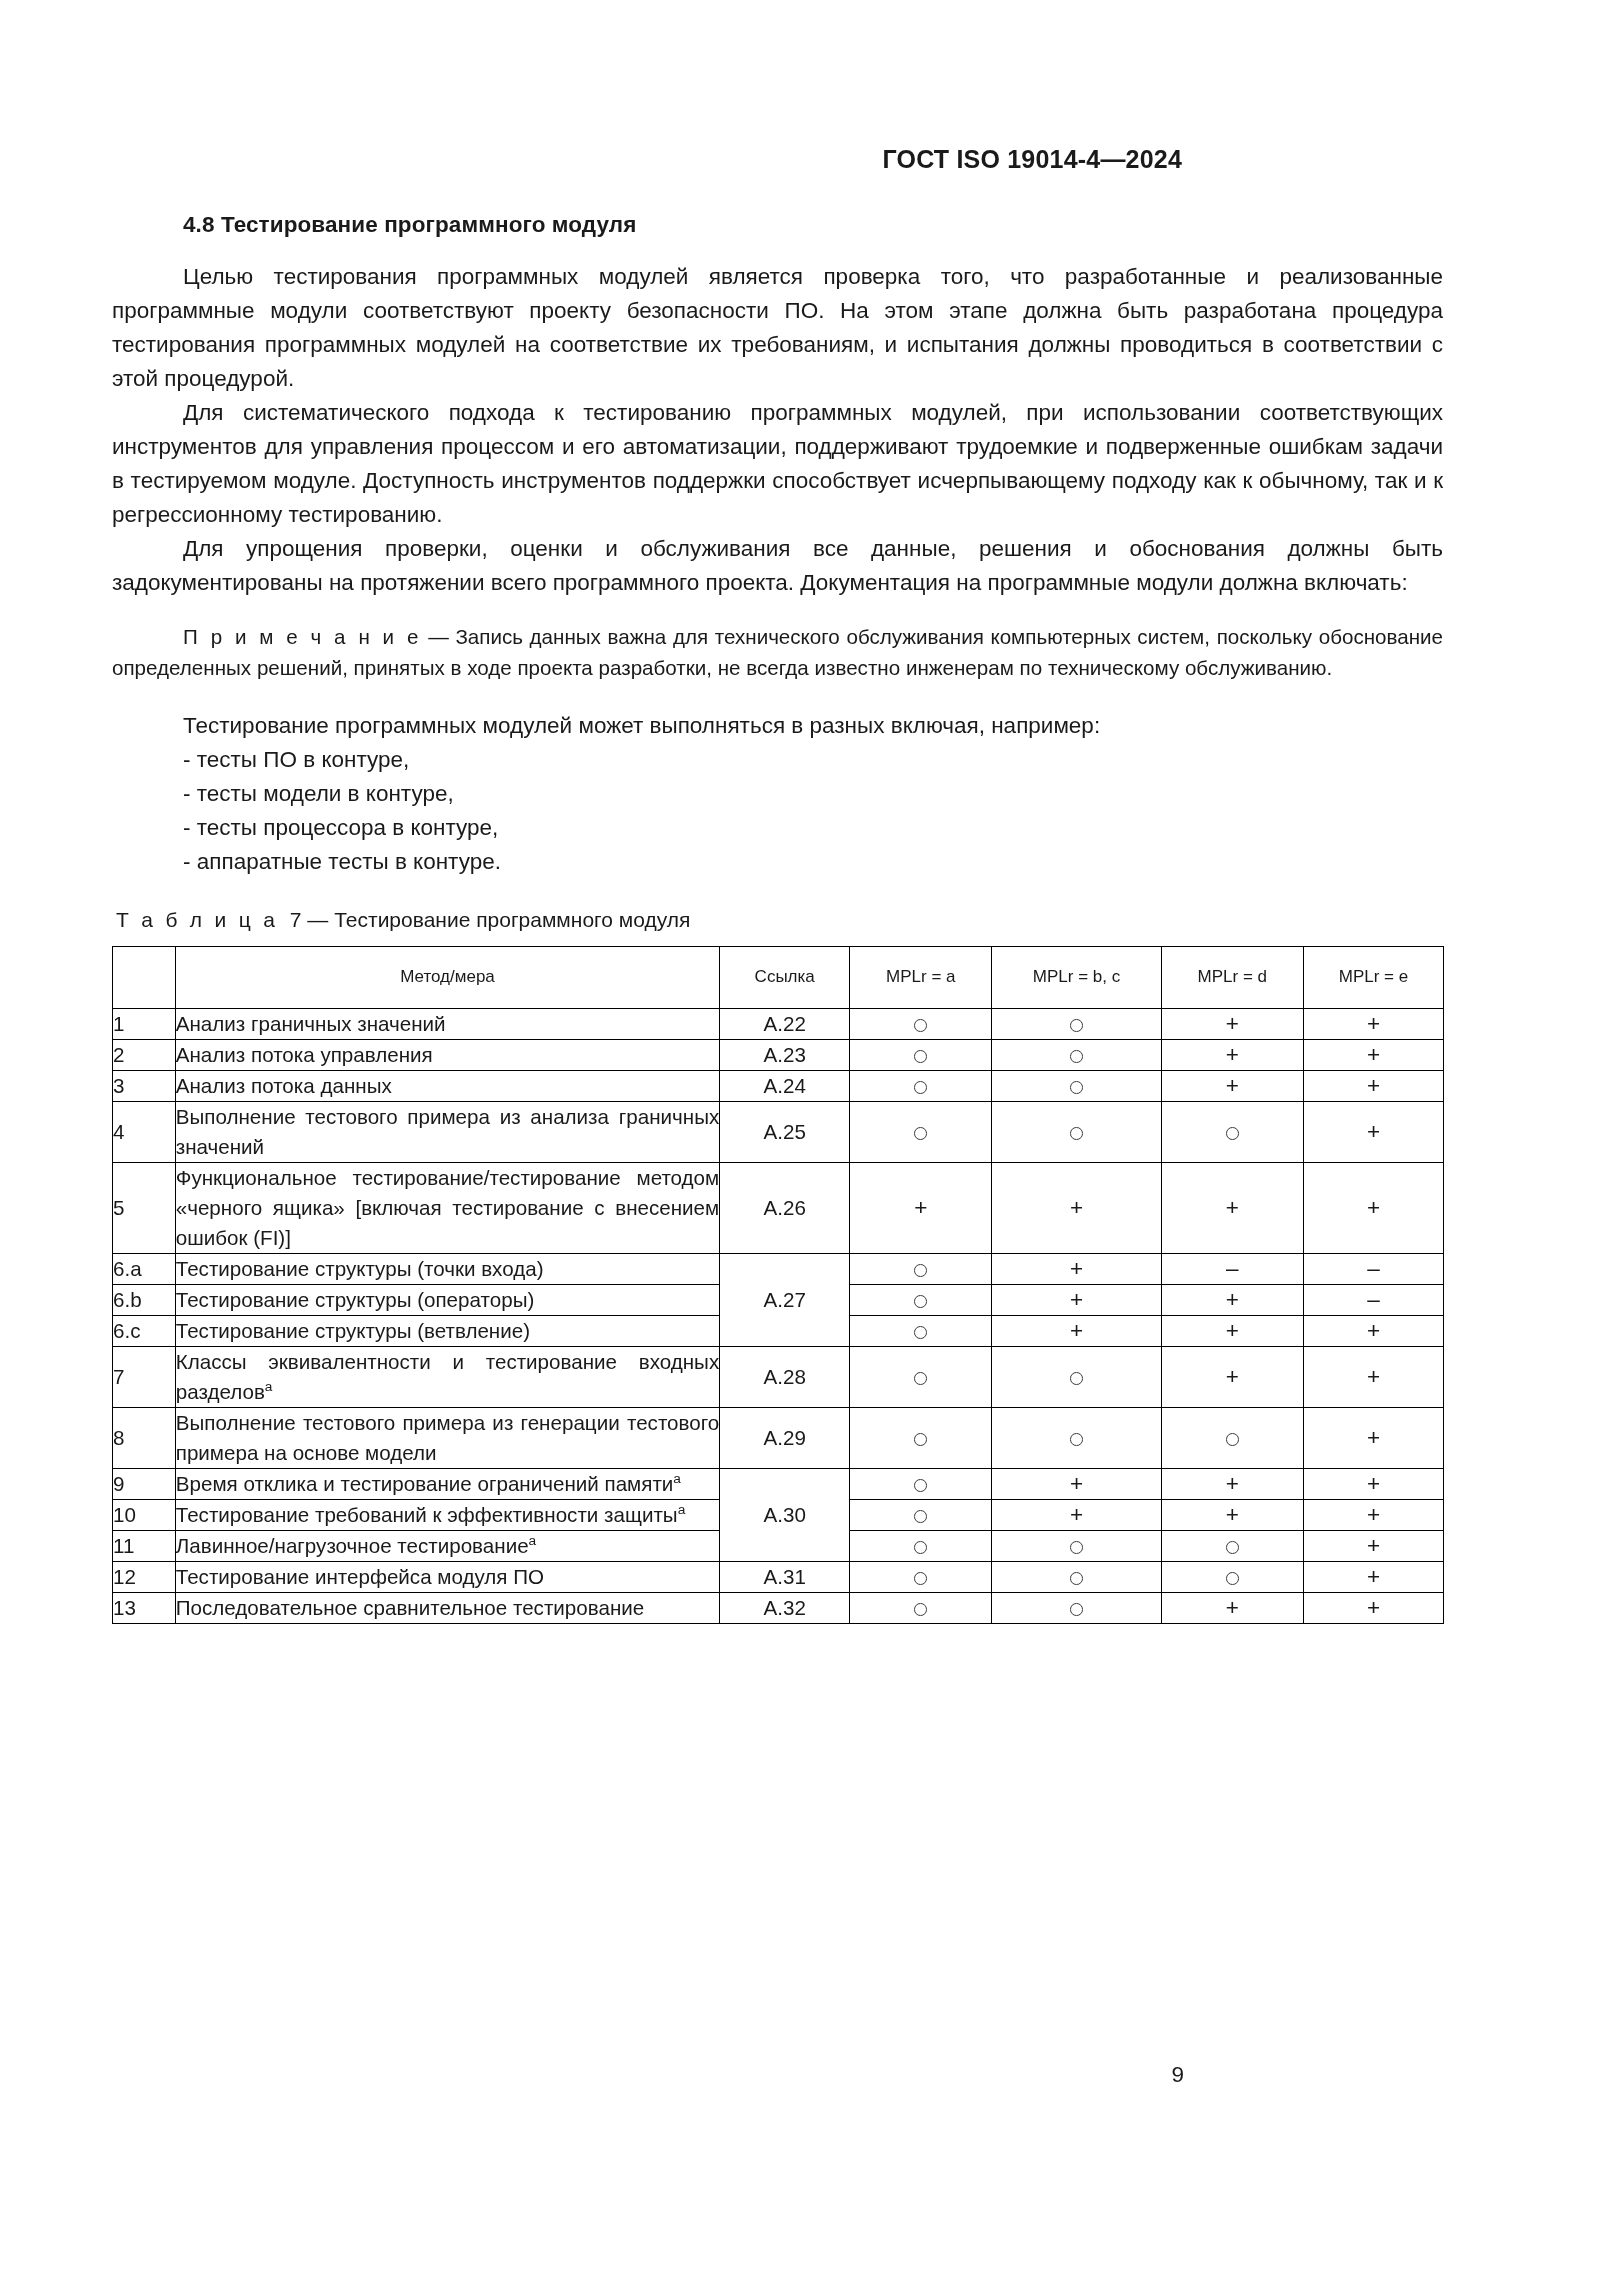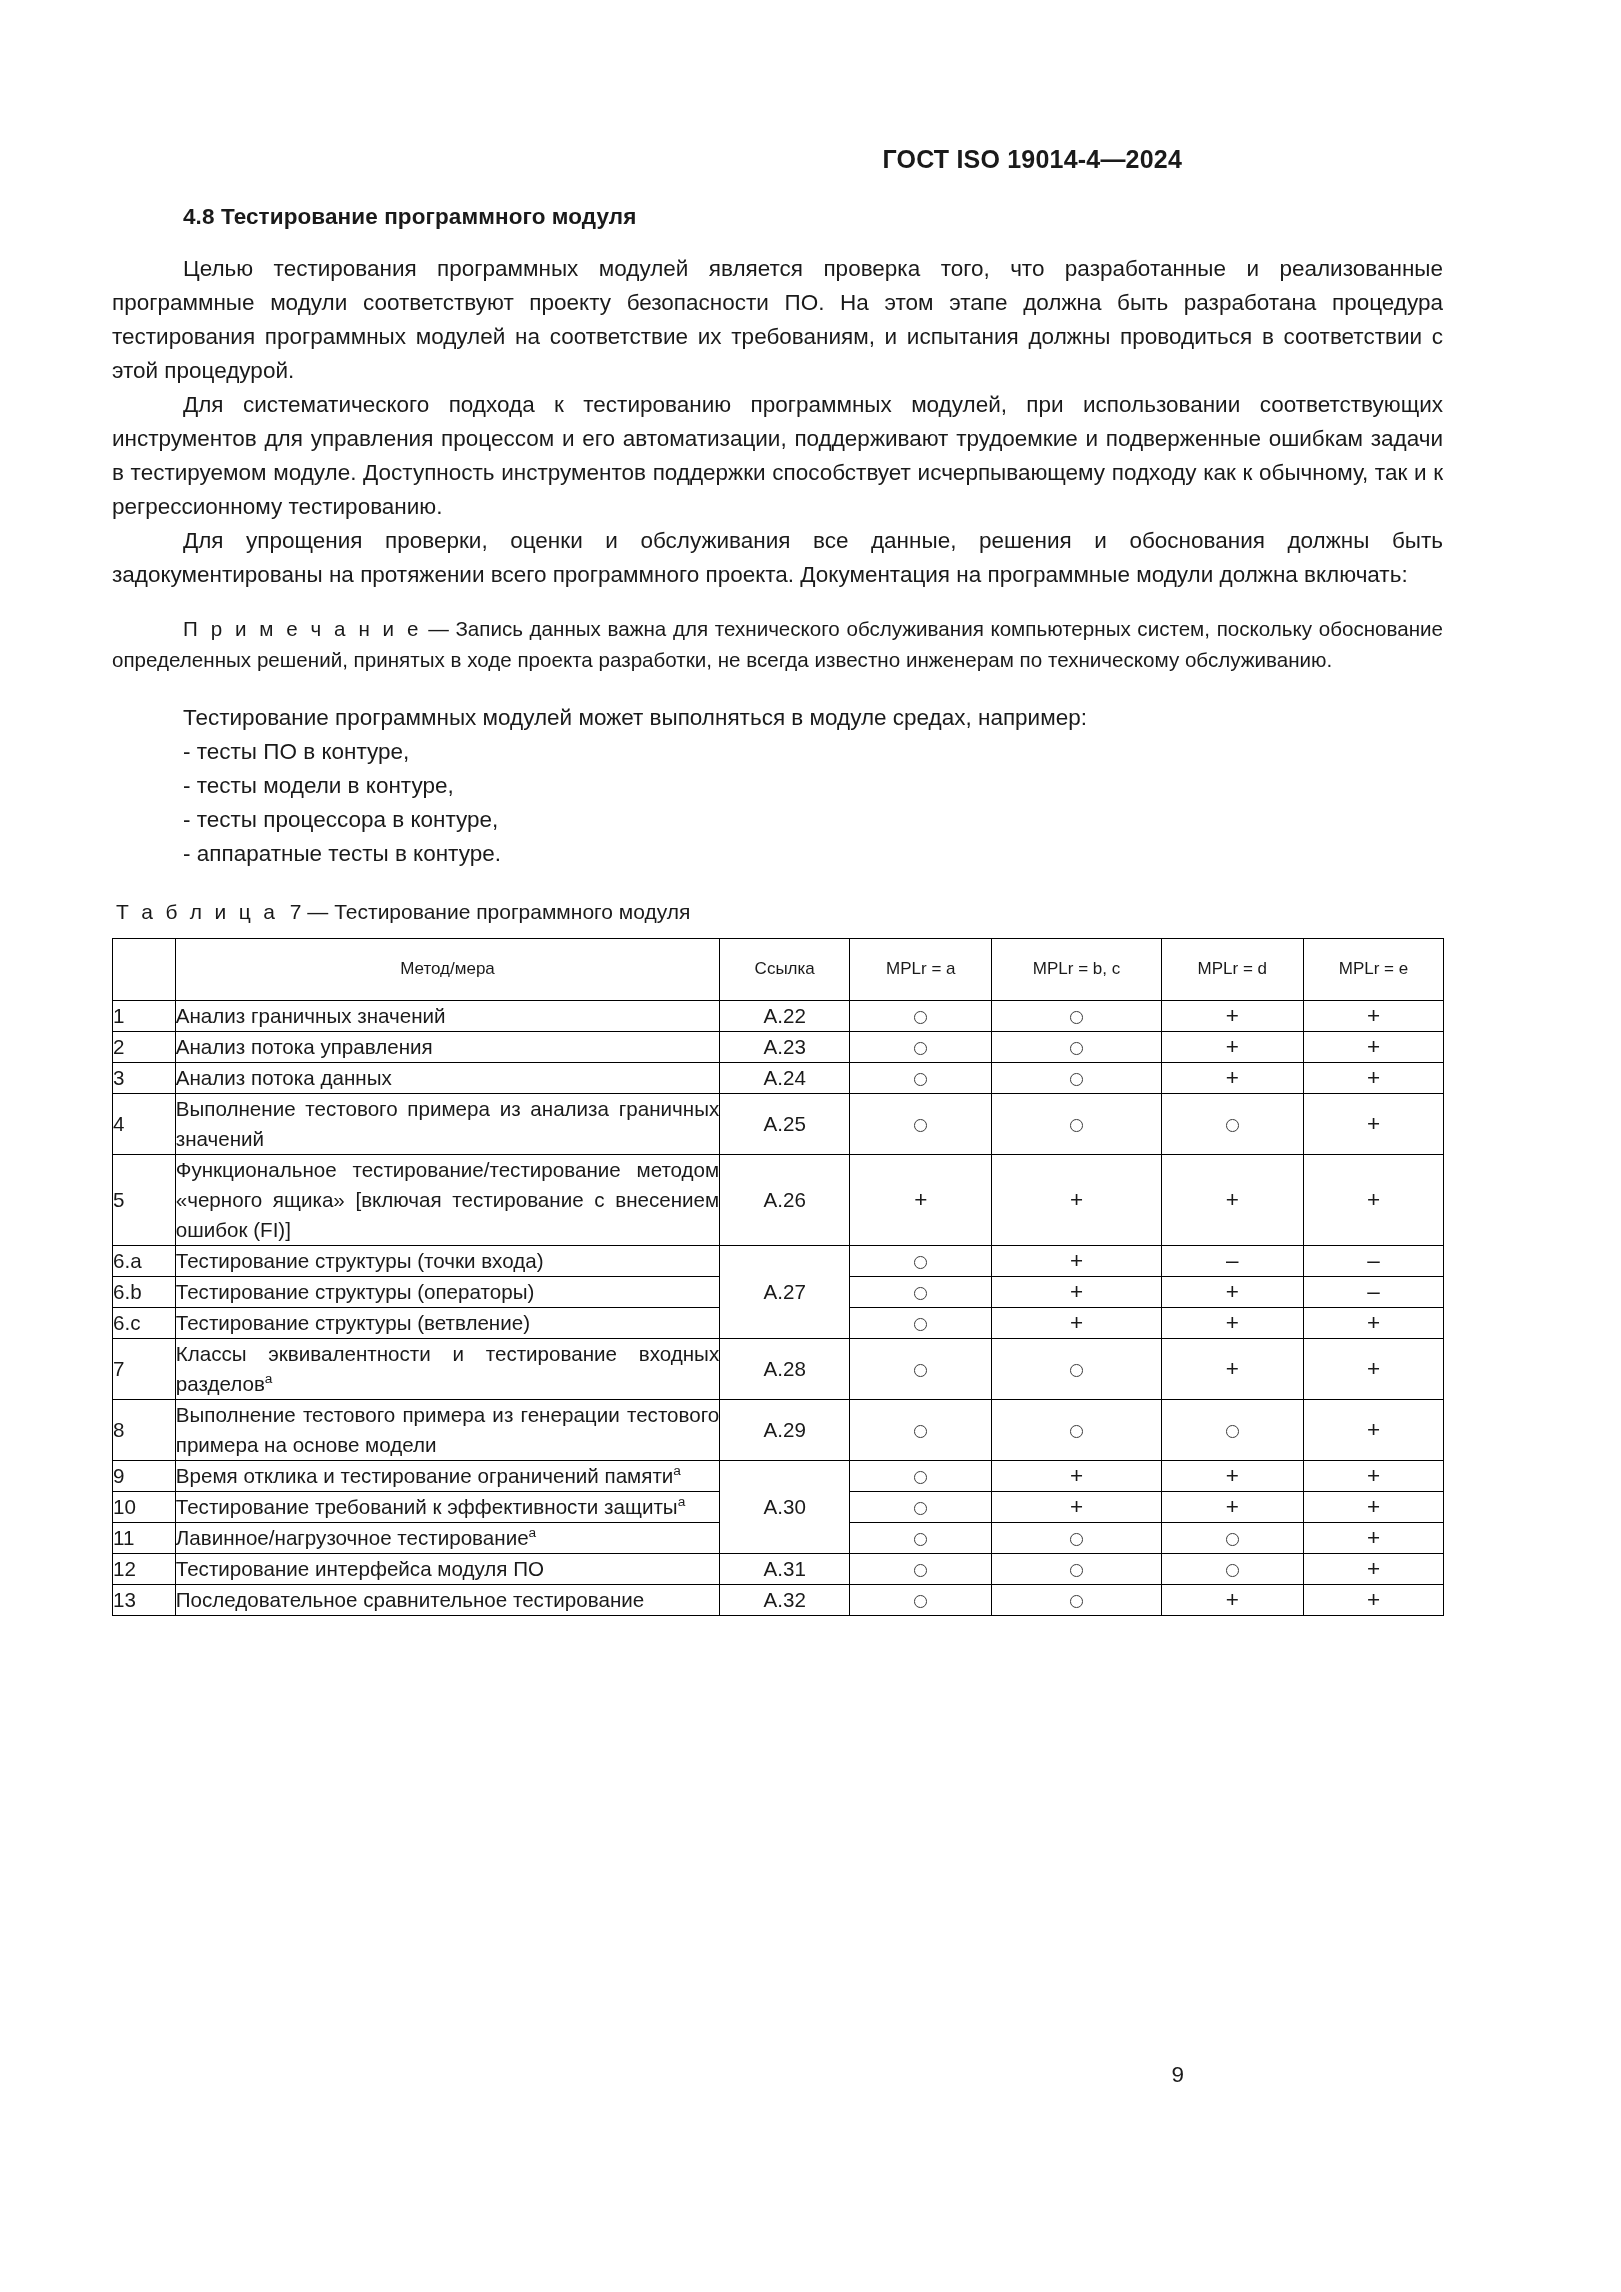--- a/index.html
+++ b/index.html
@@ -31,21 +31,21 @@
     font-size: 25px;
     font-weight: bold;
     letter-spacing: 0.2px;
     white-space: nowrap;
   }
 
   
   .content {
     position: absolute;
     left: 112px;
-    top: 204px;
+    top: 212px;
     width: 1331px;
   }
 
   h2.section-title {
     font-size: 22.5px;
     font-weight: bold;
     margin: 0 0 21.6px 0;
     padding-left: 71px;
     letter-spacing: 0.1px;
   }
@@ -175,21 +175,21 @@
 
     <p class="body-text">Целью тестирования программных модулей является проверка того, что разработанные и реализованные программные модули соответствуют проекту безопасности ПО. На этом этапе должна быть разработана процедура тестирования программных модулей на соответствие их требованиям, и испытания должны проводиться в соответствии с этой процедурой.</p>
     <p class="body-text">Для систематического подхода к тестированию программных модулей, при использовании соответствующих инструментов для управления процессом и его автоматизации, поддерживают трудоемкие и подверженные ошибкам задачи в тестируемом модуле. Доступность инструментов поддержки способствует исчерпывающему подходу как к обычному, так и к регрессионному тестированию.</p>
     <p class="body-text">Для упрощения проверки, оценки и обслуживания все данные, решения и обоснования должны быть задокументированы на протяжении всего программного проекта. Документация на программные модули должна включать:</p>
 
 
     <p class="note"><span class="note-label">П р и м е ч а н и е</span><span> — Запись данных важна для технического обслуживания компьютерных систем, поскольку обоснование определенных решений, принятых в ходе проекта разработки, не всегда известно инженерам по техническому обслуживанию.</span></p>
 
     <div class="gap-md"></div>
 
-    <p class="body-text">Тестирование программных модулей может выполняться в модуле средах, например:</p>
+    <p class="body-text">Тестирование программных модулей может выполняться в разных включая, например:</p>
 
     <div>
       <p class="dash-item">- тесты ПО в контуре,</p>
       <p class="dash-item">- тесты модели в контуре,</p>
       <p class="dash-item">- тесты процессора в контуре,</p>
       <p class="dash-item">- аппаратные тесты в контуре.</p>
     </div>
 
     <div class="gap-md"></div>
 

